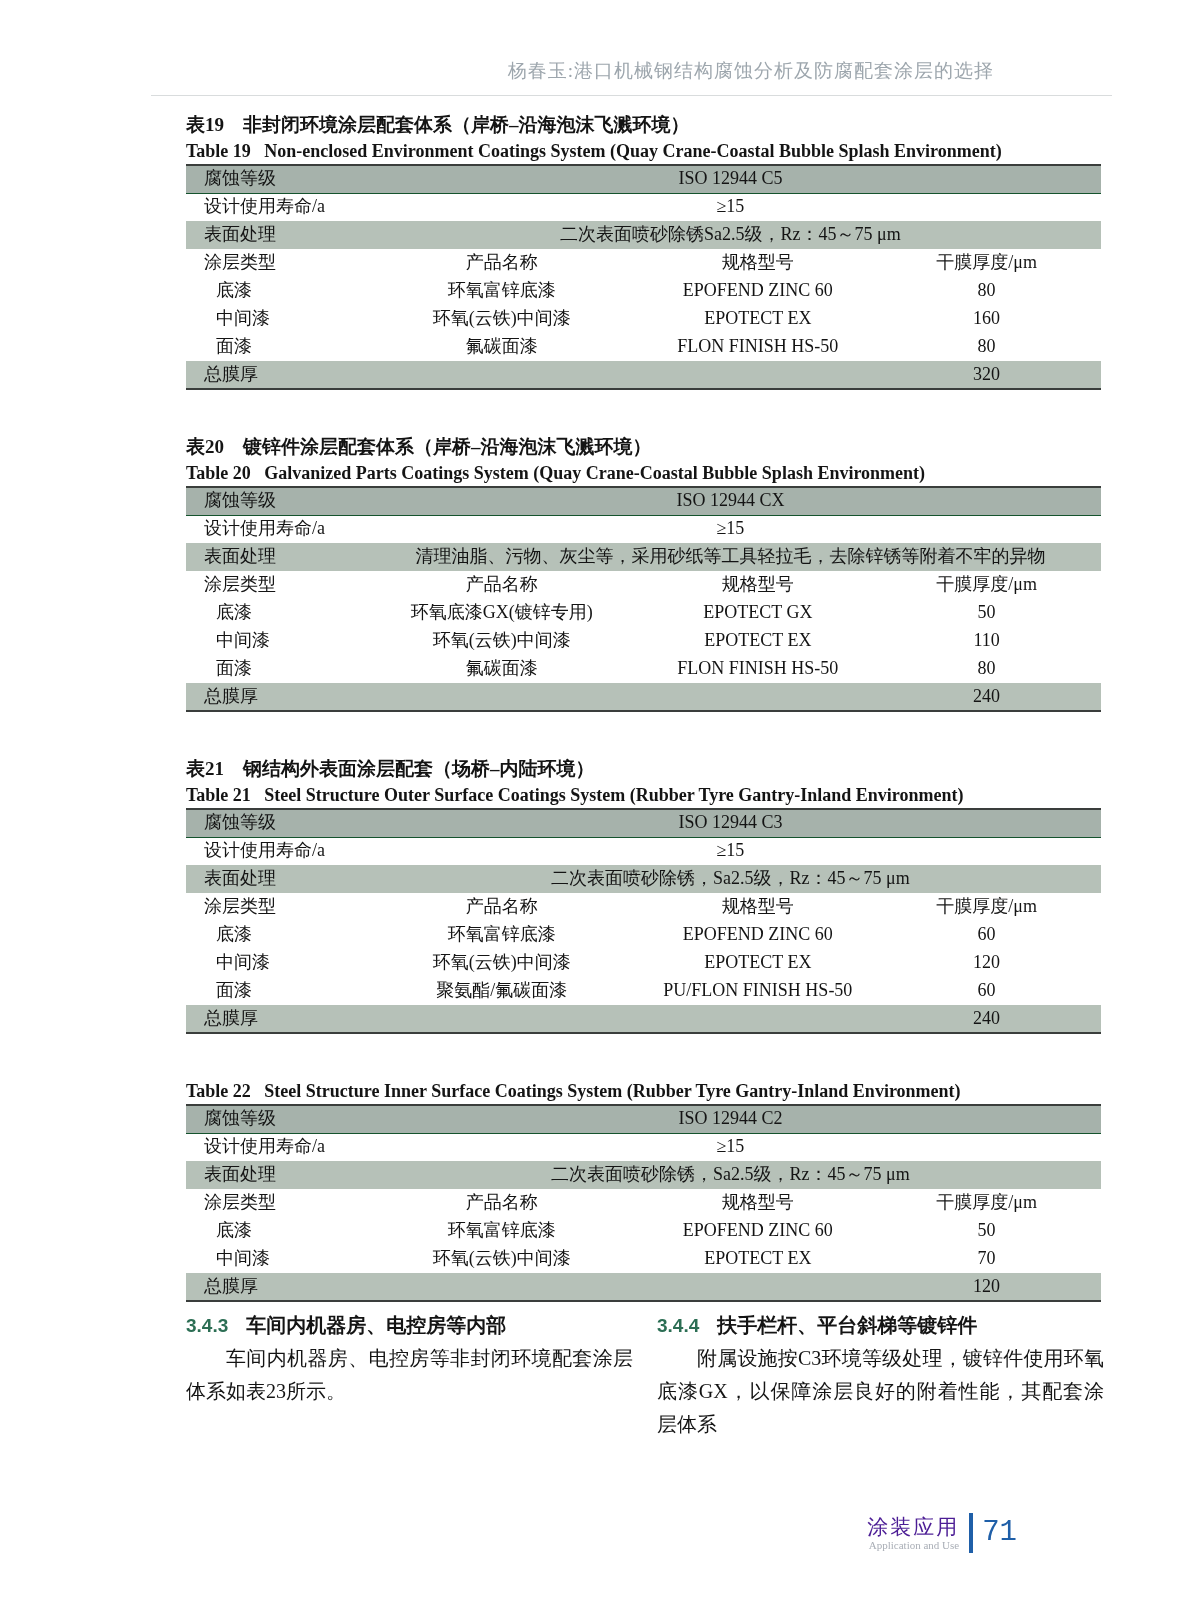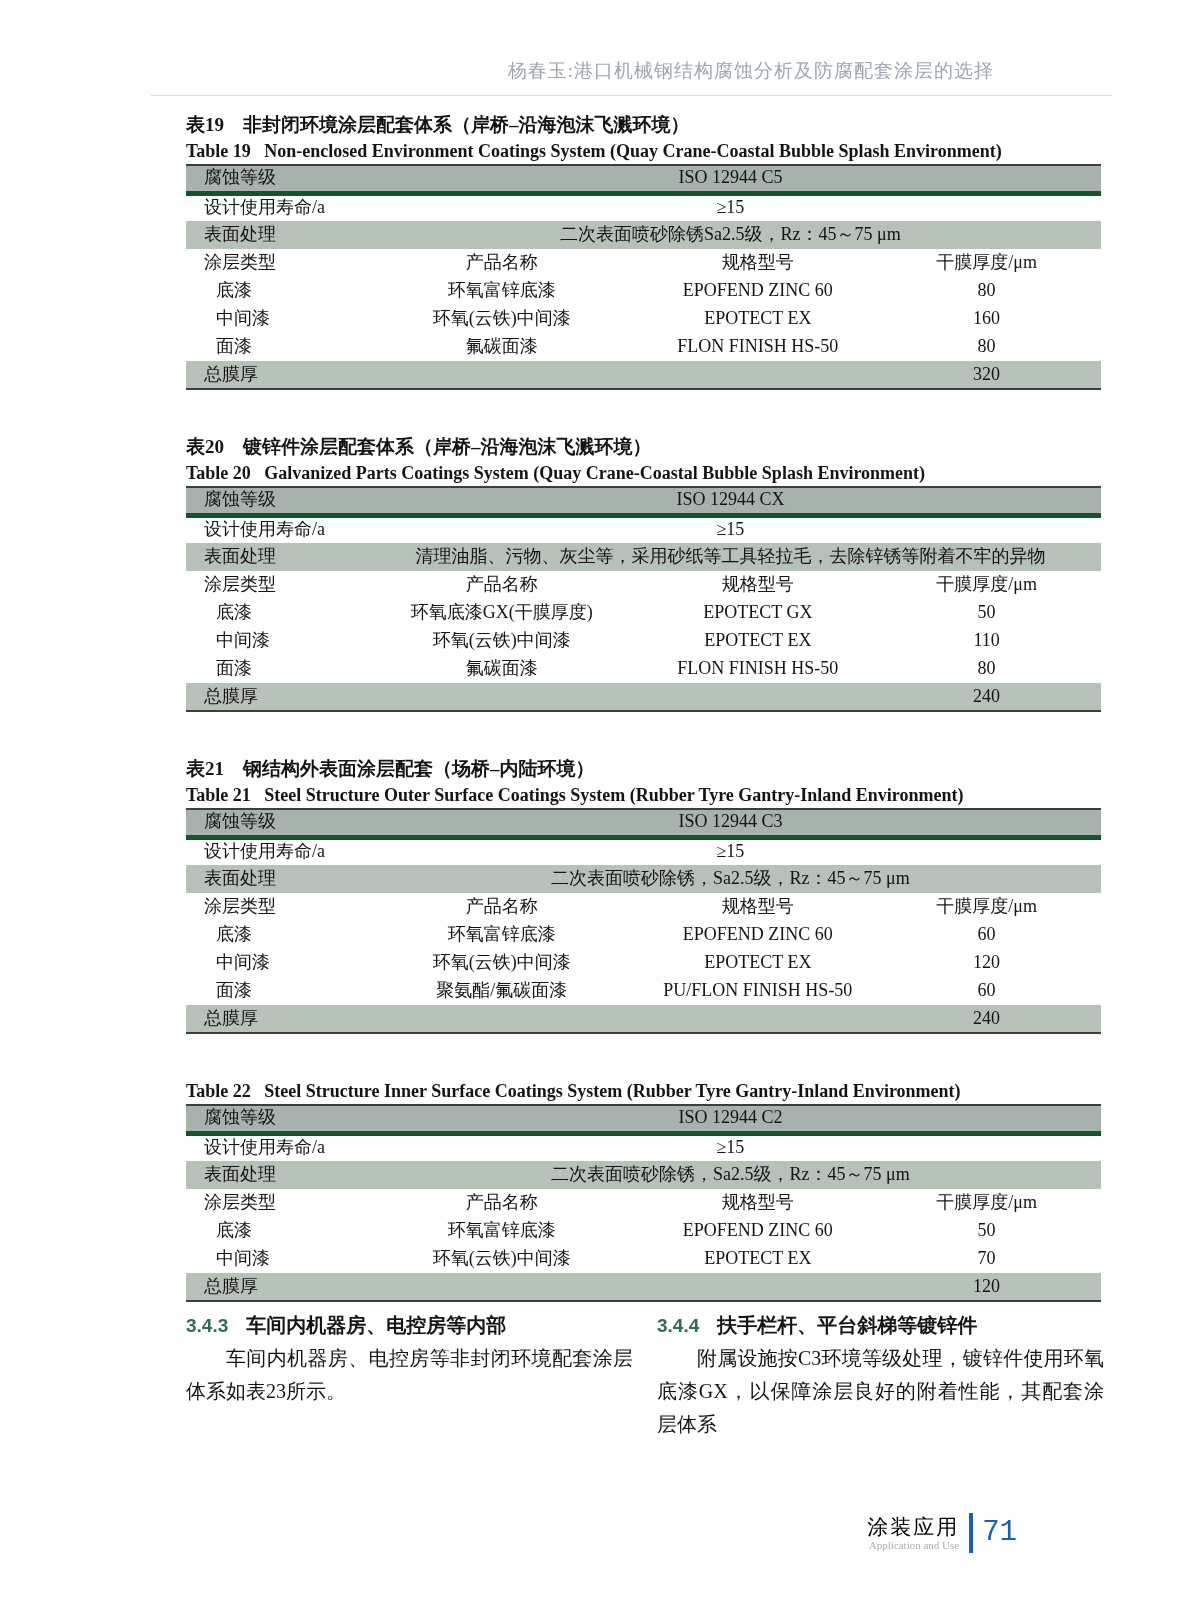--- a/index.html
+++ b/index.html
@@ -26,35 +26,35 @@
   table.coat-table {
     width:100%; border-collapse:collapse; table-layout:fixed;
     border-top:2px solid #3a3e3c; border-bottom:2px solid #3a3e3c;
   }
   table.coat-table td {
     height:28px; font-size:18px; line-height:1.1; vertical-align:middle;
     overflow:hidden; white-space:nowrap;
   }
   .shade-a { background:#a6b2ab; }
   .shade-b { background:#b6c1b8; }
-  .row-line td { border-bottom:5px solid #14532d; }
+  .row-line td { border-bottom:1px solid #14532d; }
   td.lbl { text-align:left; padding-left:18px; }
   td.lbl2 { text-align:left; padding-left:30px; }
   td.val { text-align:center; }
   
   .sections { position:absolute; top:1309px; left:120px; width:918px; display:flex; }
   .section { width:447px; font-size:20px; line-height:33px; }
   .section + .section { margin-left:24px; }
   .sec-head { font-weight:bold; white-space:pre; }
   .sec-num { color:#2c6e54; font-weight:bold; margin-right:18px; font-family:"Liberation Sans","DejaVu Sans",sans-serif; font-size:19px; }
   .sec-body { text-indent:2em; text-align:justify; }
   
   .footer { position:absolute; top:1513px; right:95px; display:flex; align-items:center; }
   .footer-names { text-align:right; margin-right:10px; }
-  .footer-cn { font-size:21px; color:#000000; letter-spacing:2px; line-height:24px; }
+  .footer-cn { font-size:21px; color:#4c1d95; letter-spacing:2px; line-height:24px; }
   .footer-en { font-size:11px; color:#a9aeb6; line-height:13px; }
   .footer-bar { width:4px; height:40px; background:#1f5fa8; margin-right:9px; }
   .footer-page { font-size:29px; color:#1f5fa8; line-height:40px;font-family:Liberation Mono, monospace; }
 </style>
 </head>
 <body>
 
 <div class="page">
 
   <div class="running-header">杨春玉:港口机械钢结构腐蚀分析及防腐配套涂层的选择</div>
@@ -142,21 +142,21 @@
             <td class="val" colspan="3">清理油脂、污物、灰尘等，采用砂纸等工具轻拉毛，去除锌锈等附着不牢的异物</td>
           </tr>
           <tr>
             <td class="lbl">涂层类型</td>
             <td class="val">产品名称</td>
             <td class="val">规格型号</td>
             <td class="val">干膜厚度/μm</td>
           </tr>
           <tr>
             <td class="lbl2">底漆</td>
-            <td class="val">环氧底漆GX(干膜厚度)</td>
+            <td class="val">环氧底漆GX(镀锌专用)</td>
             <td class="val">EPOTECT GX</td>
             <td class="val">50</td>
           </tr>
           <tr>
             <td class="lbl2">中间漆</td>
             <td class="val">环氧(云铁)中间漆</td>
             <td class="val">EPOTECT EX</td>
             <td class="val">110</td>
           </tr>
           <tr>

